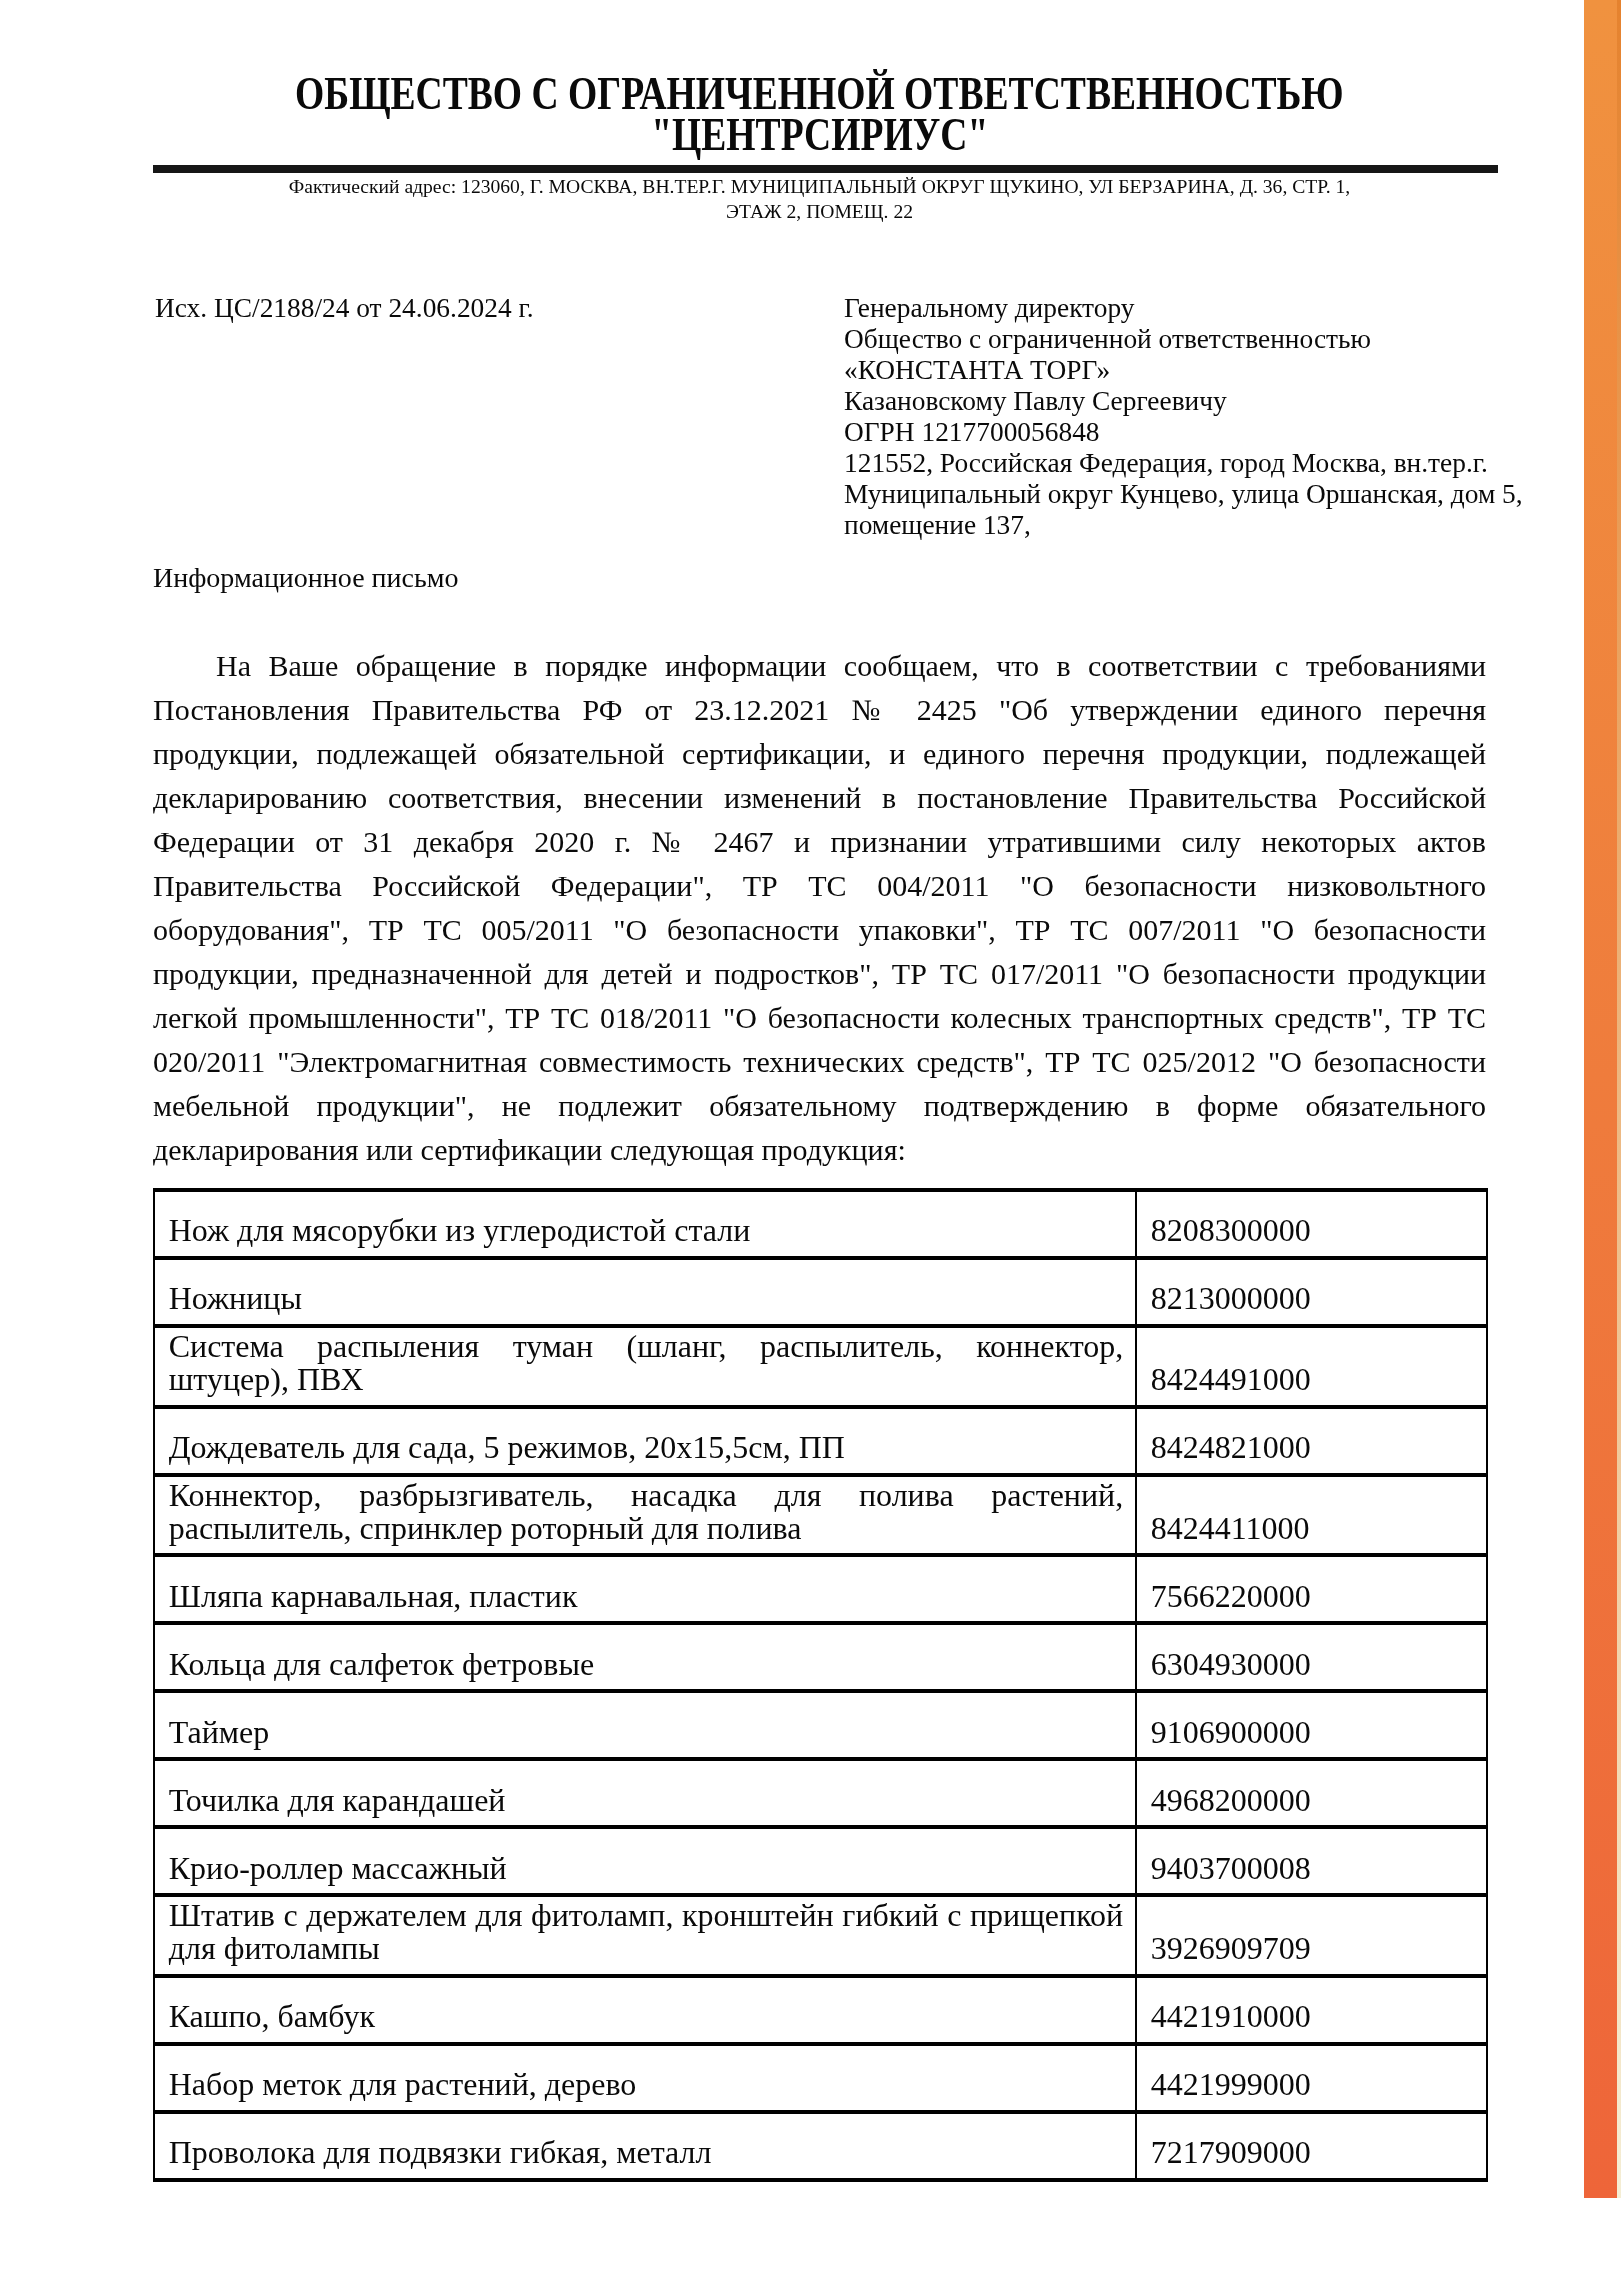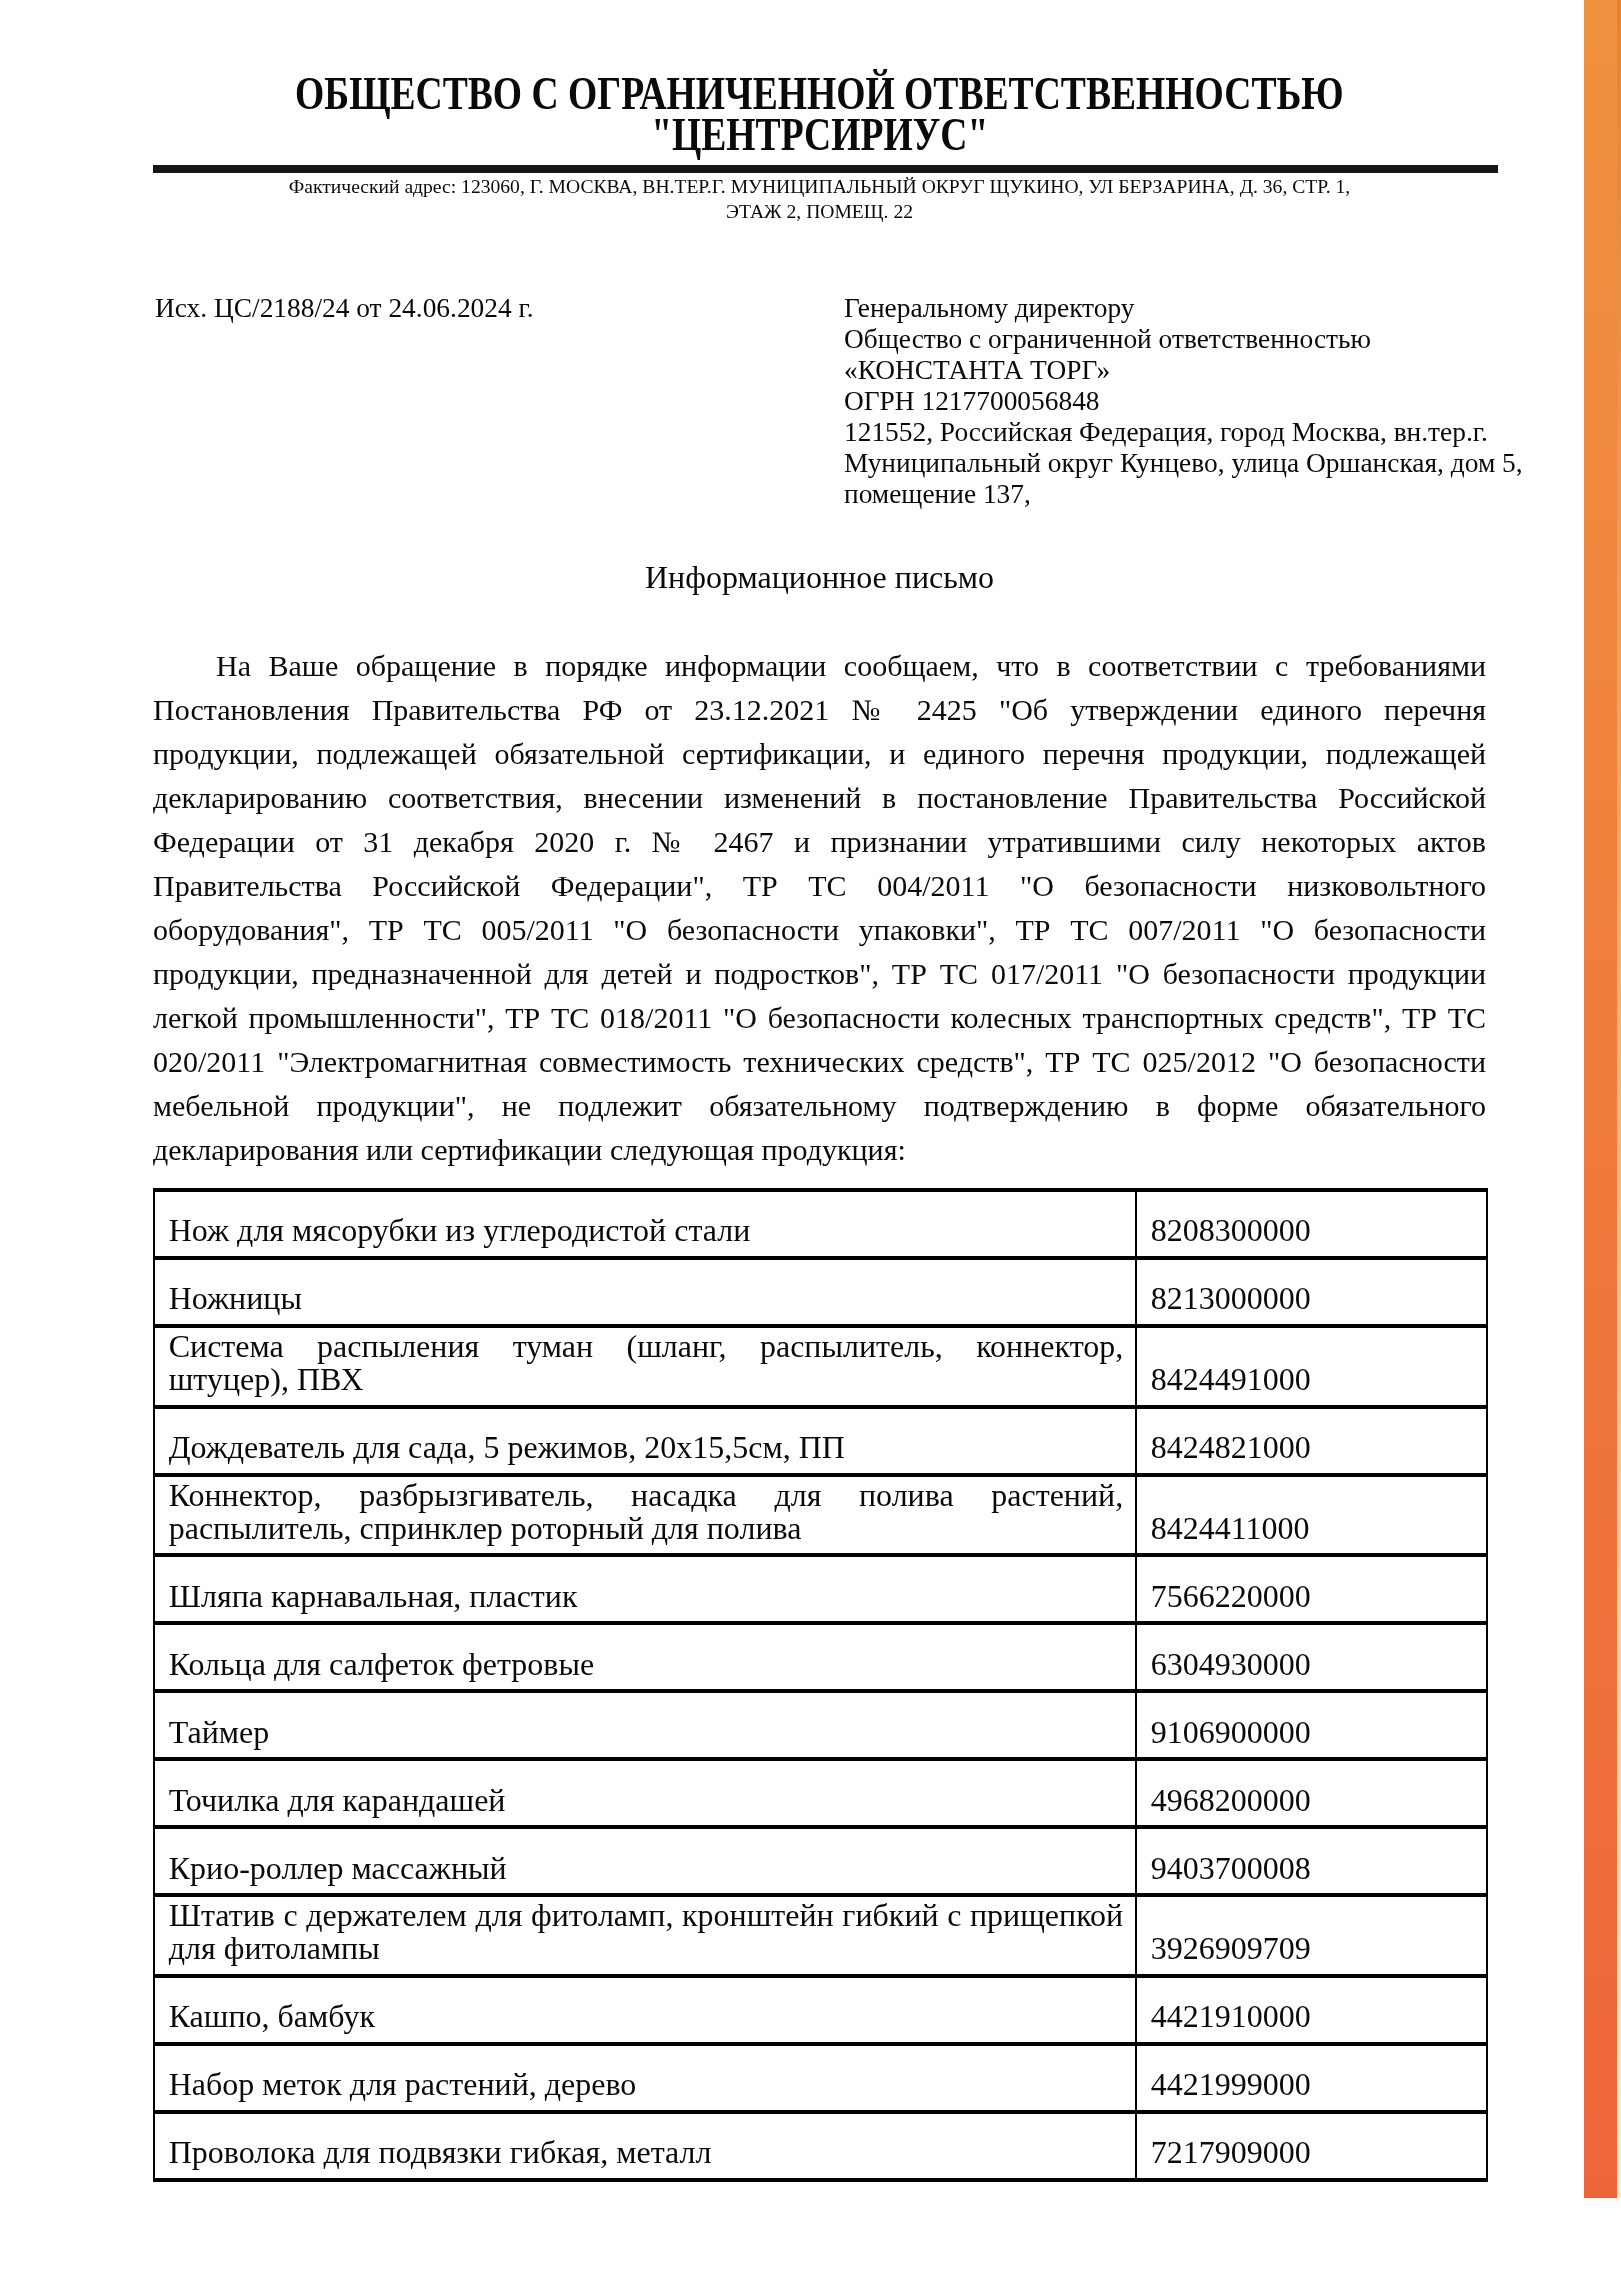--- a/index.html
+++ b/index.html
@@ -56,22 +56,22 @@
     margin-top: 69px;
     height: 251px;
     font-size: 27.4px;
     line-height: 31px;
   }
   .ref-number { position: absolute; left: 2px; top: 0; white-space: nowrap; }
   .recipient-block { position: absolute; left: 691px; top: 0; width: 642px; }
   .recipient-line { white-space: nowrap; }
   .letter-title {
     margin-top: 13.7px;
-    text-align: center;
-    font-size: 32px;
+    text-align: left;
+    font-size: 28px;
     line-height: 39px;
   }
   .letter-body {
     margin-top: 47px;
     font-size: 30px;
     line-height: 44px;
   }
   .body-line {
     text-align: justify;
     text-align-last: justify;
@@ -123,20 +123,21 @@
       <div>Фактический адрес: 123060, Г. МОСКВА, ВН.ТЕР.Г. МУНИЦИПАЛЬНЫЙ ОКРУГ ЩУКИНО, УЛ БЕРЗАРИНА, Д. 36, СТР. 1,</div>
       <div>ЭТАЖ 2, ПОМЕЩ. 22</div>
     </div>
 
     <div class="ref-row">
       <div class="ref-number">Исх. ЦС/2188/24 от 24.06.2024 г.</div>
       <div class="recipient-block" id="recipient-block">
           <div class="recipient-line">Генеральному директору</div>
           <div class="recipient-line">Общество с ограниченной ответственностью</div>
           <div class="recipient-line">«КОНСТАНТА ТОРГ»</div>
+          <div class="recipient-line">Казановскому Павлу Сергеевичу</div>
           <div class="recipient-line">ОГРН 1217700056848</div>
           <div class="recipient-line">121552, Российская Федерация, город Москва, вн.тер.г.</div>
           <div class="recipient-line">Муниципальный округ Кунцево, улица Оршанская, дом 5,</div>
           <div class="recipient-line">помещение 137,</div>
         </div>
     </div>
 
     <div class="letter-title">Информационное письмо</div>
 
     <div class="letter-body" id="letter-body">

